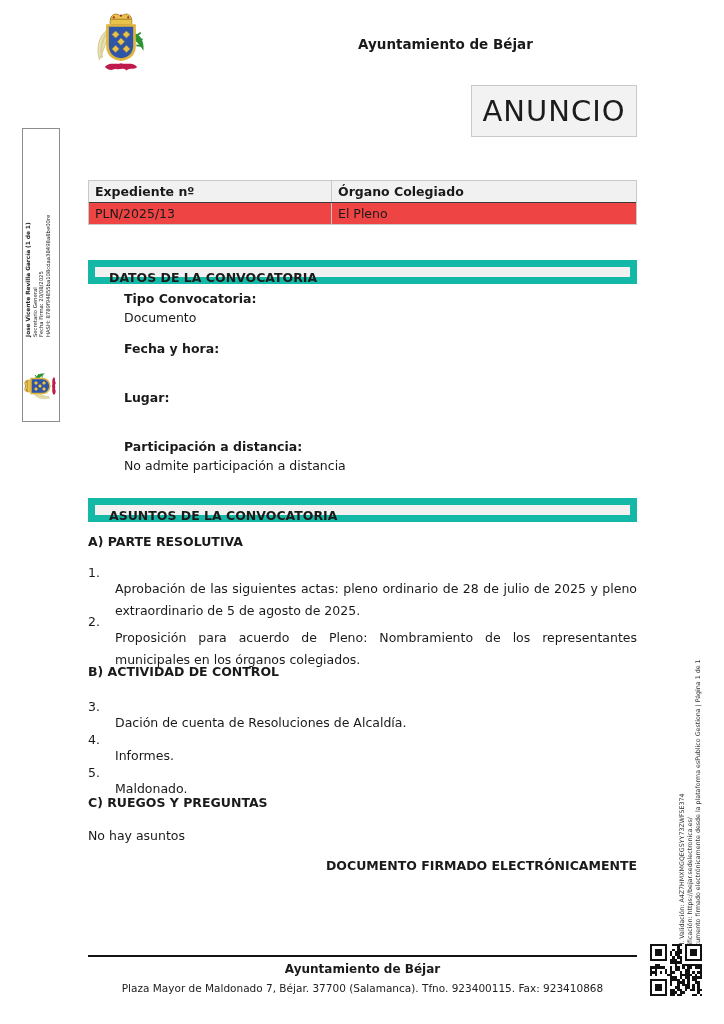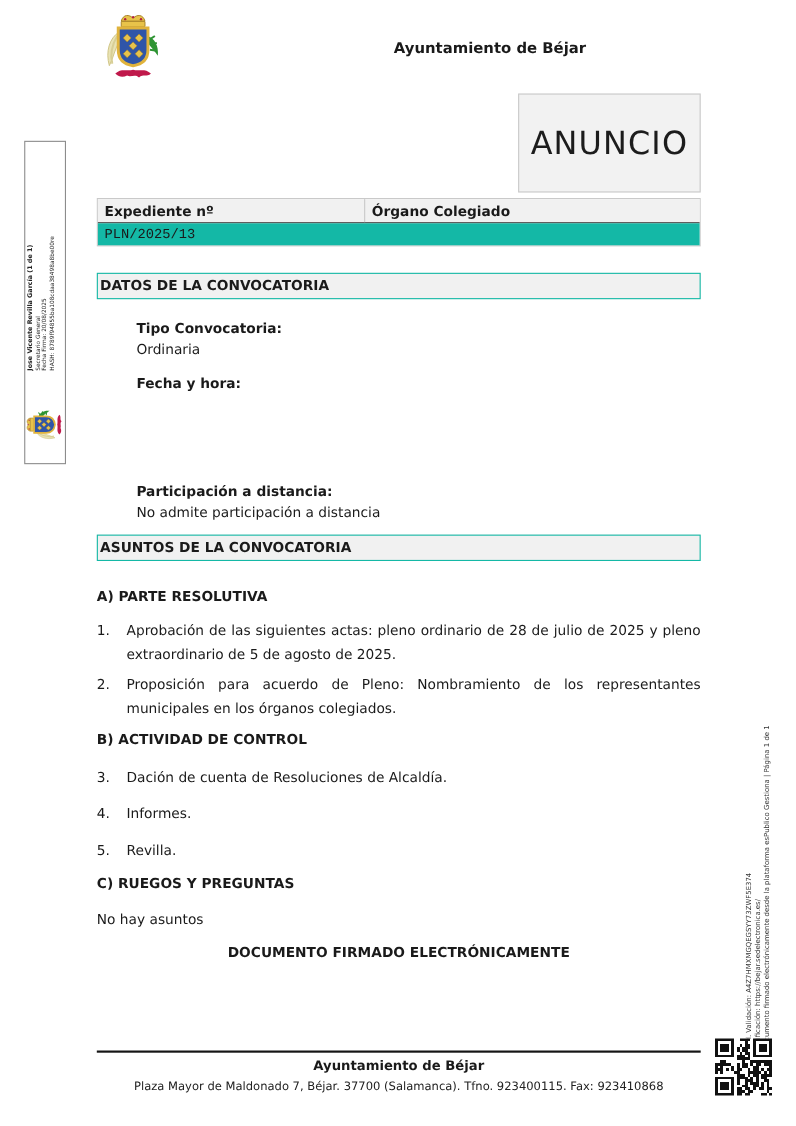--- a/index.html
+++ b/index.html
@@ -6,51 +6,51 @@
   body{
     width:724px;height:1024px;background:#ffffff;position:relative;
     font-family:"DejaVu Sans","Liberation Sans",sans-serif;color:#1a1a1a;
     overflow:hidden;
   }
   .abs{position:absolute;}
 
   
   .doc-title{font-size:13.5px;font-weight:bold;white-space:nowrap;}
   .announce-box{
-    left:471px;top:85px;width:166px;height:90px;box-sizing:border-box;
+    left:471px;top:85px;width:166px;height:52px;box-sizing:border-box;
     background:#f2f2f2;border:1px solid #c9c9c9;
     display:flex;align-items:center;justify-content:center;
     font-size:29px;letter-spacing:1px;color:#1c1c1c;
   }
 
   
   .exp-table{left:88px;top:180px;width:549px;box-sizing:border-box;
     border:1px solid #c9c9c9;font-size:12.5px;}
   .exp-head{display:flex;background:#f1f1f1;border-bottom:1px solid #3a3a3a;font-weight:bold;}
-  .exp-row{display:flex;background:#14b8a6;font-family:Liberation Mono, monospace;}
+  .exp-row{display:flex;background:#ef4444;}
   .exp-c1{width:230px;padding:3px 6px;}
   .exp-c2{flex:1;padding:3px 6px;border-left:1px solid #c9c9c9;}
 
   
   .section-bar{
     left:88px;width:549px;height:24px;box-sizing:border-box;
-    background:#f1f1f1;border:1px solid #14b8a6;
-    font-size:12.5px;font-weight:bold;line-height:21px;padding-left:2px;
+    background:#f1f1f1;border:7px solid #14b8a6;
+    font-size:12.5px;font-weight:bold;line-height:21px;padding-left:14px;margin-top:12px;
   }
 
   
   .field{left:88px;width:549px;font-size:12.5px;line-height:19px;margin-left:36px;}
   .field .lbl{font-weight:bold;}
 
   .part-title{left:88px;font-size:12.5px;font-weight:bold;}
   .agenda-item{left:88px;width:549px;display:flex;font-size:12.5px;line-height:22px;}
   .agenda-item .num{width:27px;flex:none;}
-  .agenda-item .txt{flex:1;text-align:justify;}
-
-  .center-line{left:88px;width:549px;text-align:center;font-size:12.5px;font-weight:bold;}
+  .agenda-item .txt{flex:1;text-align:justify;margin-top:16px;}
+
+  .center-line{left:88px;width:549px;text-align:right;font-size:12.5px;font-weight:bold;}
 
   
   .footer-rule{left:88px;top:955px;width:549px;border-top:2px solid #151515;}
   .footer-title{left:88px;top:962px;width:549px;text-align:center;font-weight:bold;font-size:12px;}
   .footer-address{left:88px;top:982px;width:549px;text-align:center;font-size:10.5px;color:#222;}
 
   
   .sig-box{left:22px;top:128px;width:38px;height:294px;box-sizing:border-box;border:1px solid #8c8c8c;background:#fff;}
   .sig-rot-wrap{left:25px;top:131px;width:32px;height:228px;}
   .sig-rot{
@@ -114,35 +114,37 @@
   <span>ANUNCIO</span>
 </div>
 
 <div class="abs exp-table">
   <div class="exp-head">
     <div class="exp-c1">Expediente nº</div>
     <div class="exp-c2">Órgano Colegiado</div>
   </div>
   <div class="exp-row">
     <div class="exp-c1">PLN/2025/13</div>
+    <div class="exp-c2">El Pleno</div>
   </div>
 </div>
 
 <div class="abs section-bar" style="top:248px">
   <span>DATOS DE LA CONVOCATORIA</span>
 </div>
 
 <div class="abs field" style="top:289px">
   <div class="lbl">Tipo Convocatoria:</div>
-  <div>Ordinaria</div>
+  <div>Documento</div>
 </div>
 <div class="abs field" style="top:339px">
   <div class="lbl">Fecha y hora:</div>
 </div>
 <div class="abs field" style="top:388px">
+  <div class="lbl">Lugar:</div>
 </div>
 <div class="abs field" style="top:437px">
   <div class="lbl">Participación a distancia:</div>
   <div>No admite participación a distancia</div>
 </div>
 
 <div class="abs section-bar" style="top:486px">
   <span>ASUNTOS DE LA CONVOCATORIA</span>
 </div>
 
@@ -162,21 +164,21 @@
 <div class="abs agenda-item" style="top:696px">
   <div class="num">3.</div>
   <div class="txt">Dación de cuenta de Resoluciones de Alcaldía.</div>
 </div>
 <div class="abs agenda-item" style="top:729px">
   <div class="num">4.</div>
   <div class="txt">Informes.</div>
 </div>
 <div class="abs agenda-item" style="top:762px">
   <div class="num">5.</div>
-  <div class="txt">Revilla.</div>
+  <div class="txt">Maldonado.</div>
 </div>
 
 <div class="abs part-title" style="top:795px">C) RUEGOS Y PREGUNTAS</div>
 <div class="abs" style="left:88px;top:828px;font-size:12.5px">No hay asuntos</div>
 
 <div class="abs center-line" style="top:858px">DOCUMENTO FIRMADO ELECTRÓNICAMENTE</div>
 
 <div class="abs footer-rule"></div>
 <div class="abs footer-title">Ayuntamiento de Béjar</div>
 <div class="abs footer-address">Plaza Mayor de Maldonado 7, Béjar. 37700 (Salamanca). Tfno. 923400115. Fax: 923410868</div>

